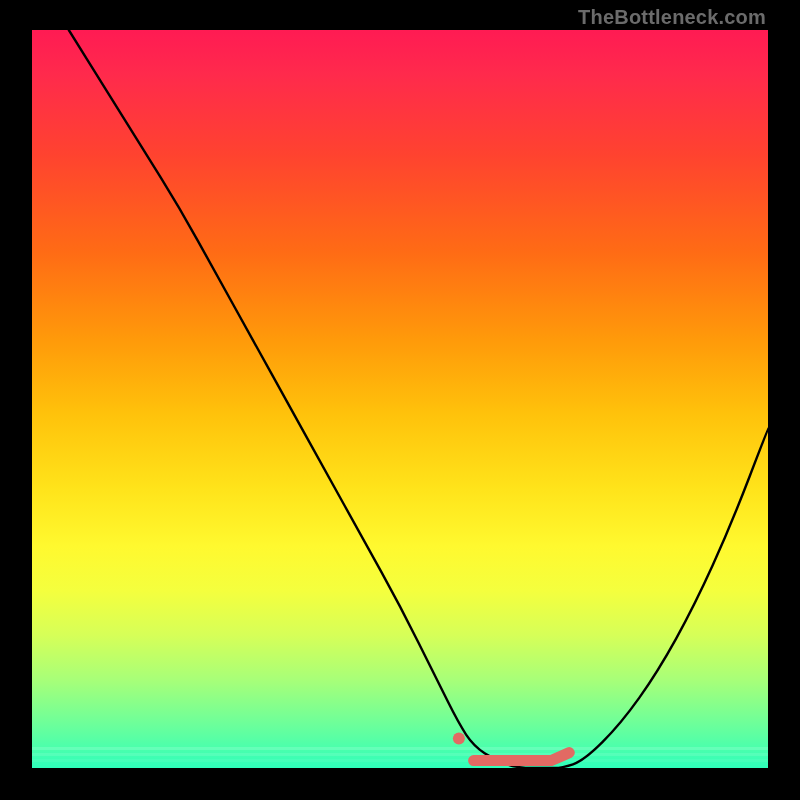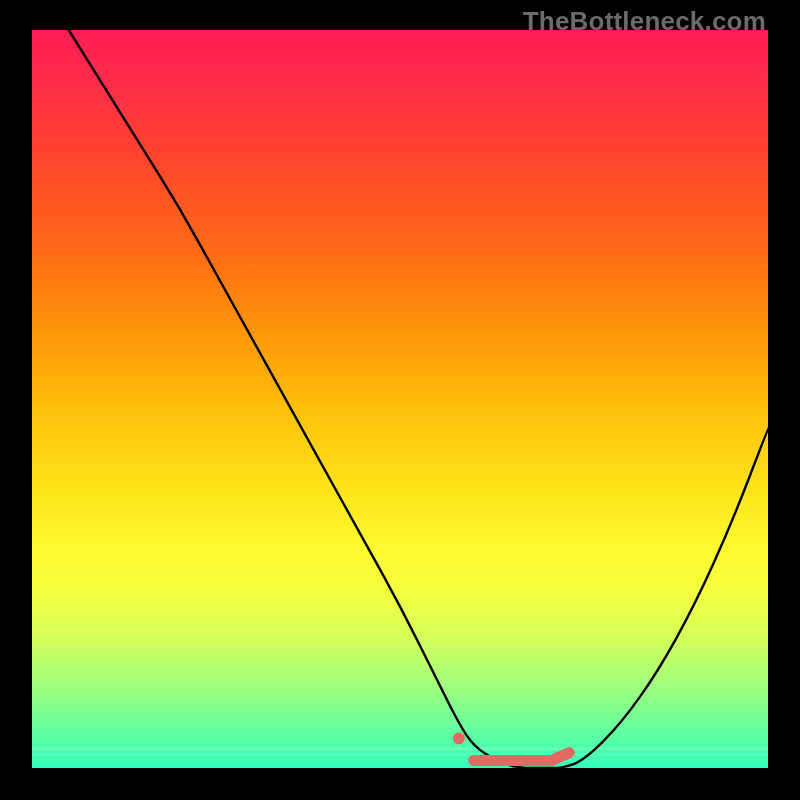--- a/index.html
+++ b/index.html
@@ -36,21 +36,21 @@
     position: absolute;
     left: 0;
     width: 100%;
     height: 3px;
   }
   .watermark {
     position: absolute;
     top: 6px;
     right: 34px;
     font-family: Arial, Helvetica, sans-serif;
-    font-size: 26px;
+    font-size: 20px;
     font-weight: 600;
     color: #6b6b6b;
     letter-spacing: 0.2px;
   }
   svg { position: absolute; left: 0; top: 0; }
 </style>
 </head>
 <body>
 
 <div class="container">

